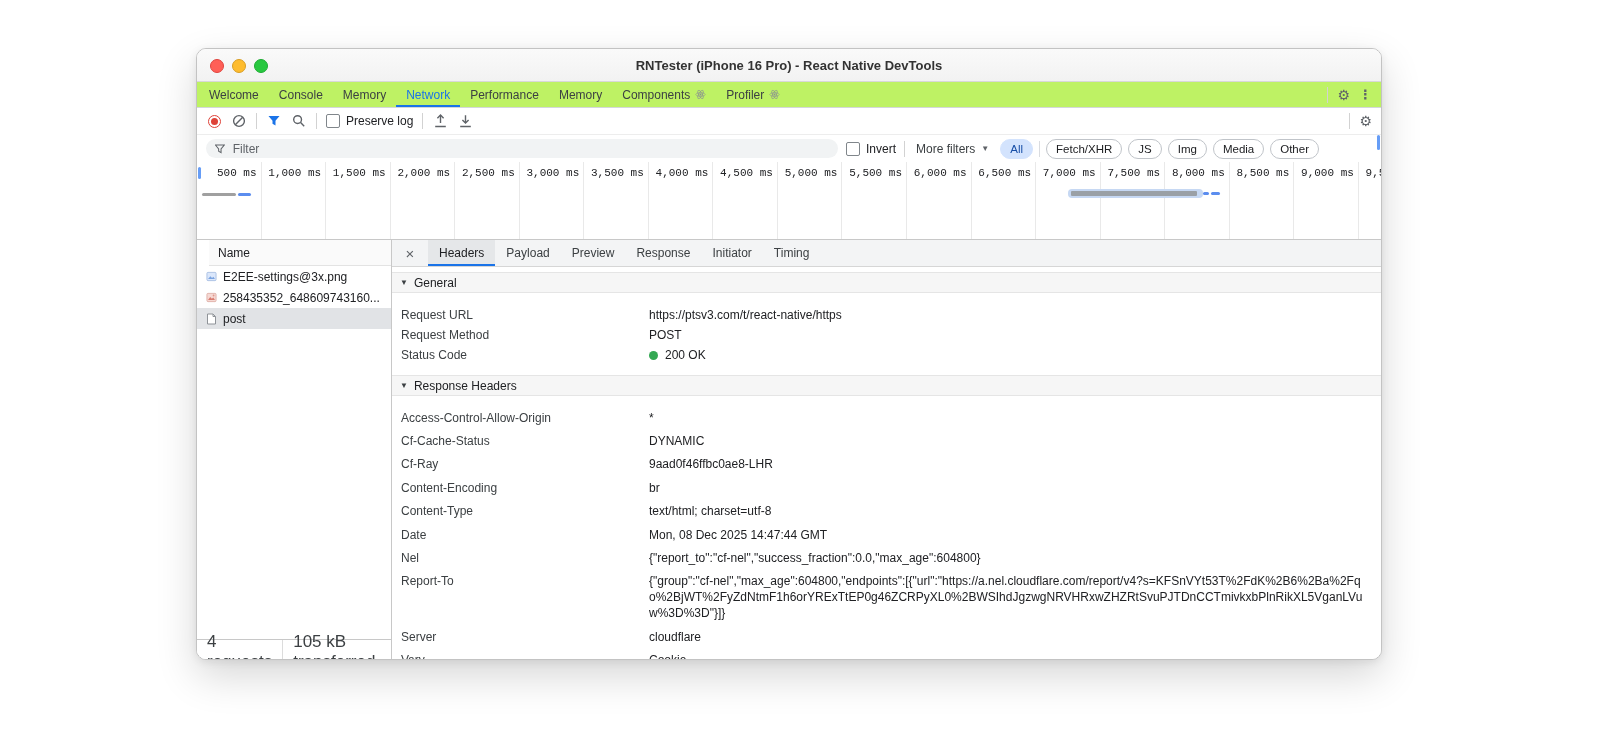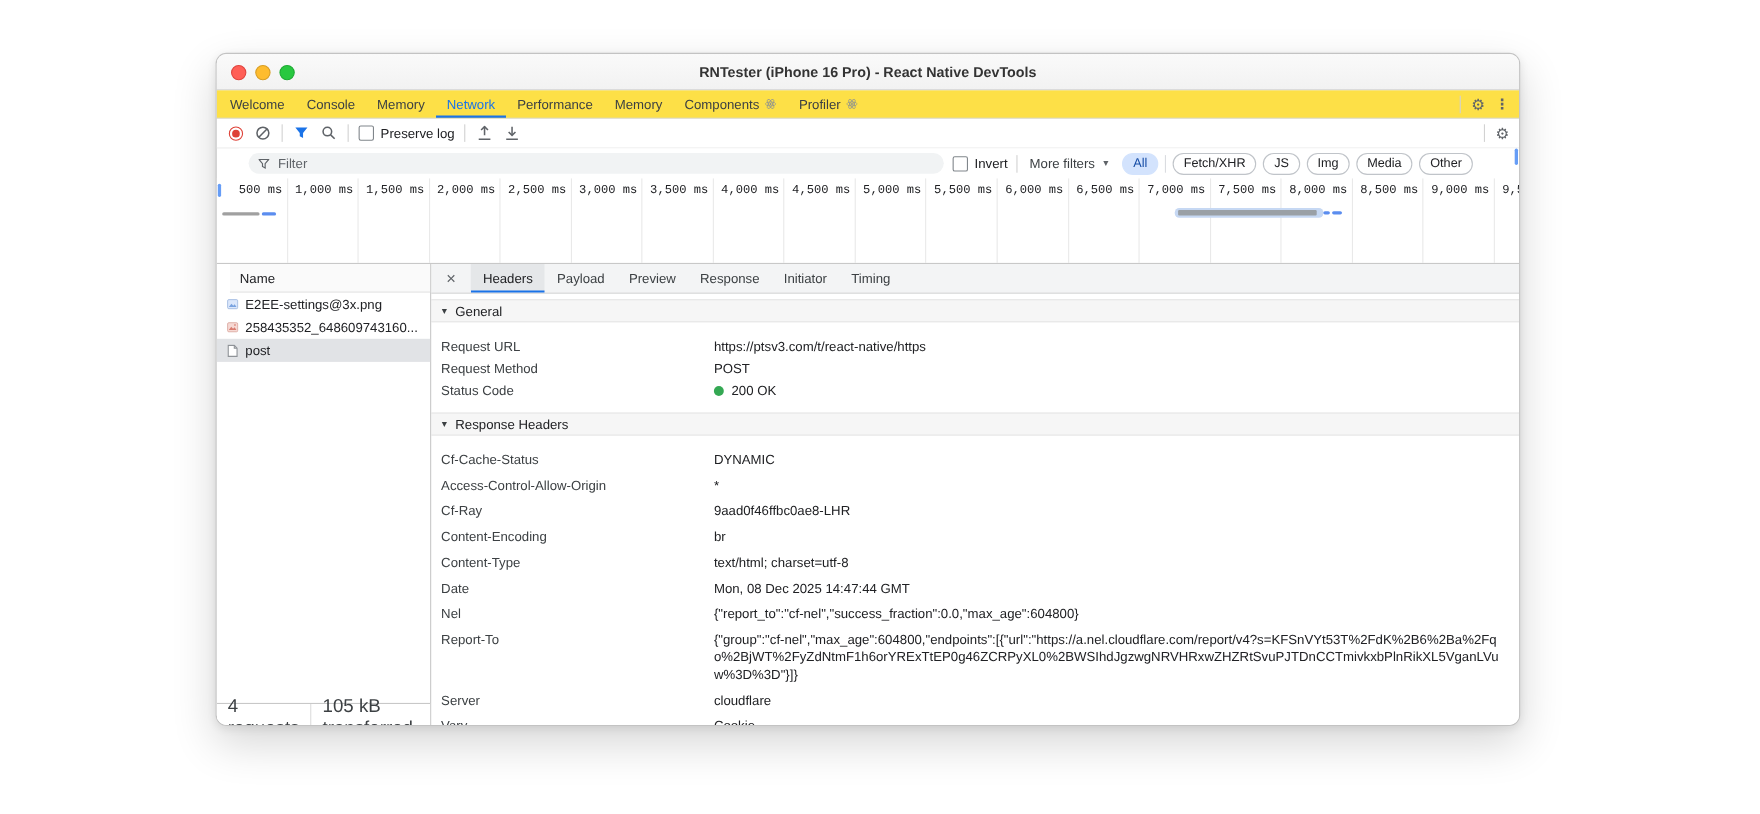--- a/index.html
+++ b/index.html
@@ -11,40 +11,40 @@
   
   .titlebar{height:32px;background:linear-gradient(#fafafa,#f2f2f2);border-bottom:1px solid #d8d8d8;
             display:flex;align-items:center;position:relative;}
   .traffic{position:absolute;left:13px;top:10px;display:flex;gap:8px;}
   .tl{width:12px;height:12px;border-radius:50%;}
   .tl.red{background:#ff5f57;border:0.5px solid #e0443e;}
   .tl.yellow{background:#febc2e;border:0.5px solid #d89e24;}
   .tl.green{background:#28c840;border:0.5px solid #1eab33;}
   .window-title{flex:1;text-align:center;font-size:13px;font-weight:700;color:#333;}
   
-  .devtools-tabbar{height:25px;background:#fde047;border-bottom:1px solid #d4d7da;display:flex;align-items:stretch;}
+  .devtools-tabbar{height:25px;background:#bef264;border-bottom:1px solid #d4d7da;display:flex;align-items:stretch;}
   .main-tabs{display:flex;align-items:stretch;padding-left:2px;}
   .main-tab{padding:0 10px;display:flex;align-items:center;gap:5px;font-size:12px;color:#3c4043;cursor:default;}
   .main-tab.active{color:#1a73e8;box-shadow:inset 0 -2px 0 #1a73e8;}
   .tabbar-right{margin-left:auto;display:flex;align-items:center;gap:9px;padding-right:9px;}
   .sep-v{width:1px;height:16px;background:#d2d2d2;}
   .gear-glyph{font-size:14px;color:#5f6368;line-height:1;}
   .kebab-glyph{font-size:13px;color:#5f6368;line-height:1;font-weight:700;}
   
   .net-toolbar{height:26px;background:#fff;border-bottom:1px solid #ededed;display:flex;align-items:center;
                padding:0 9px;gap:9px;}
   .tb-icon{display:flex;align-items:center;justify-content:center;width:16px;height:16px;}
   .record-ring{width:11px;height:11px;border:1.5px solid #de4238;border-radius:50%;position:relative;}
   .record-ring::after{content:"";position:absolute;left:2px;top:2px;width:7px;height:7px;border-radius:50%;background:#de4238;}
   .checkbox{width:12px;height:12px;border:1.3px solid #80868b;border-radius:2px;background:#fff;}
   .tb-label{font-size:12px;color:#202124;}
   .preserve{display:flex;align-items:center;gap:6px;}
   .tb-right{margin-left:auto;display:flex;align-items:center;gap:9px;}
   
-  .filter-row{height:27px;background:#fff;display:flex;align-items:center;padding:0 9px;gap:8px;margin-left:20px;}
+  .filter-row{height:27px;background:#fff;display:flex;align-items:center;padding:0 9px;gap:8px;}
   .filter-input{width:614px;height:19px;background:#f1f3f4;border-radius:10px;display:flex;align-items:center;
                 gap:6px;padding:0 9px;flex:none;}
   .filter-input input{border:none;background:transparent;outline:none;font-size:12px;color:#202124;width:100%;
                 font-family:inherit;}
   .filter-input input::placeholder{color:#5f6368;}
   .invert{display:flex;align-items:center;gap:6px;}
   .more-filters{display:flex;align-items:center;gap:6px;font-size:12px;color:#3c4043;padding:0 3px;}
   .caret{font-size:8px;color:#5f6368;}
   .pills{display:flex;align-items:center;gap:6px;}
   .pill{height:18px;padding:0 9px;border:1px solid #c0c4c9;border-radius:10px;font-size:11.5px;color:#202124;
@@ -342,26 +342,26 @@
                 </div>
               </div>
             </div>
             <div class="section roomy">
               <div class="section-header">
                 <span class="disclosure">▼</span>
                 <span>Response Headers</span>
               </div>
               <div class="section-rows">
                 <div class="hdr-row">
+                  <div class="hdr-name">Access-Control-Allow-Origin</div>
+                  <div class="hdr-value">*</div>
+                </div>
+                <div class="hdr-row">
                   <div class="hdr-name">Cf-Cache-Status</div>
                   <div class="hdr-value">DYNAMIC</div>
-                </div>
-                <div class="hdr-row">
-                  <div class="hdr-name">Access-Control-Allow-Origin</div>
-                  <div class="hdr-value">*</div>
                 </div>
                 <div class="hdr-row">
                   <div class="hdr-name">Cf-Ray</div>
                   <div class="hdr-value">9aad0f46ffbc0ae8-LHR</div>
                 </div>
                 <div class="hdr-row">
                   <div class="hdr-name">Content-Encoding</div>
                   <div class="hdr-value">br</div>
                 </div>
                 <div class="hdr-row">

